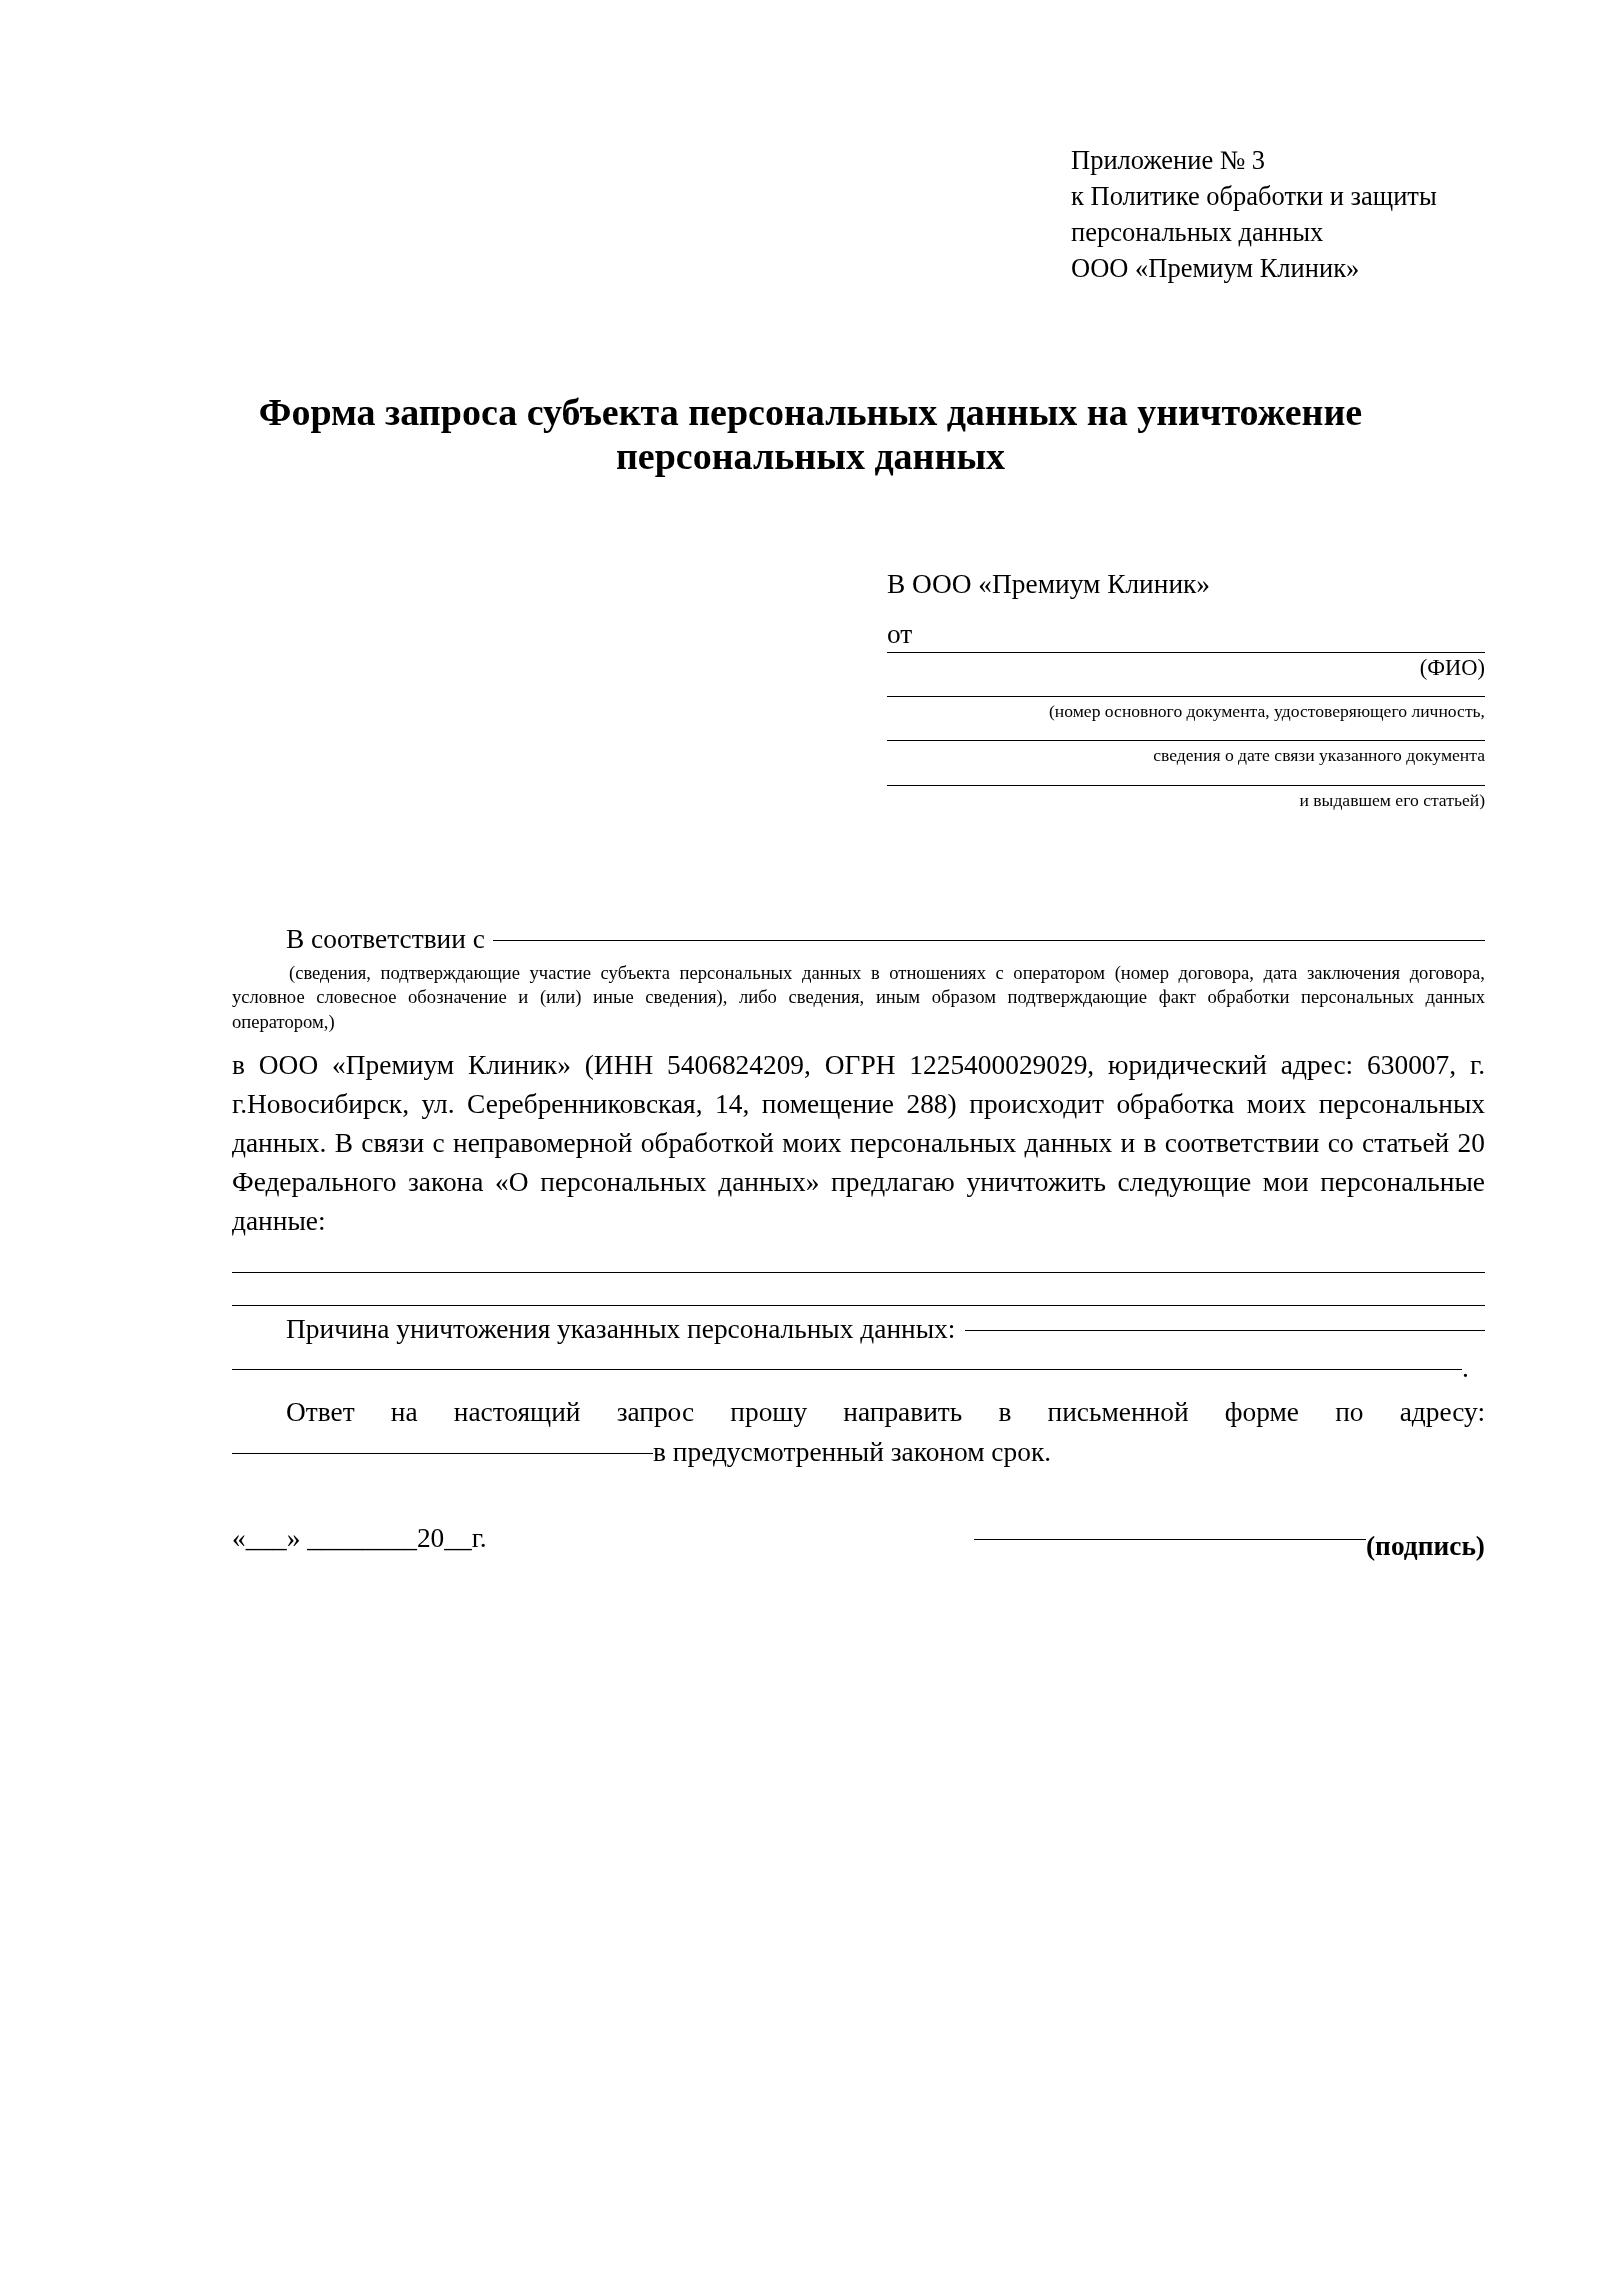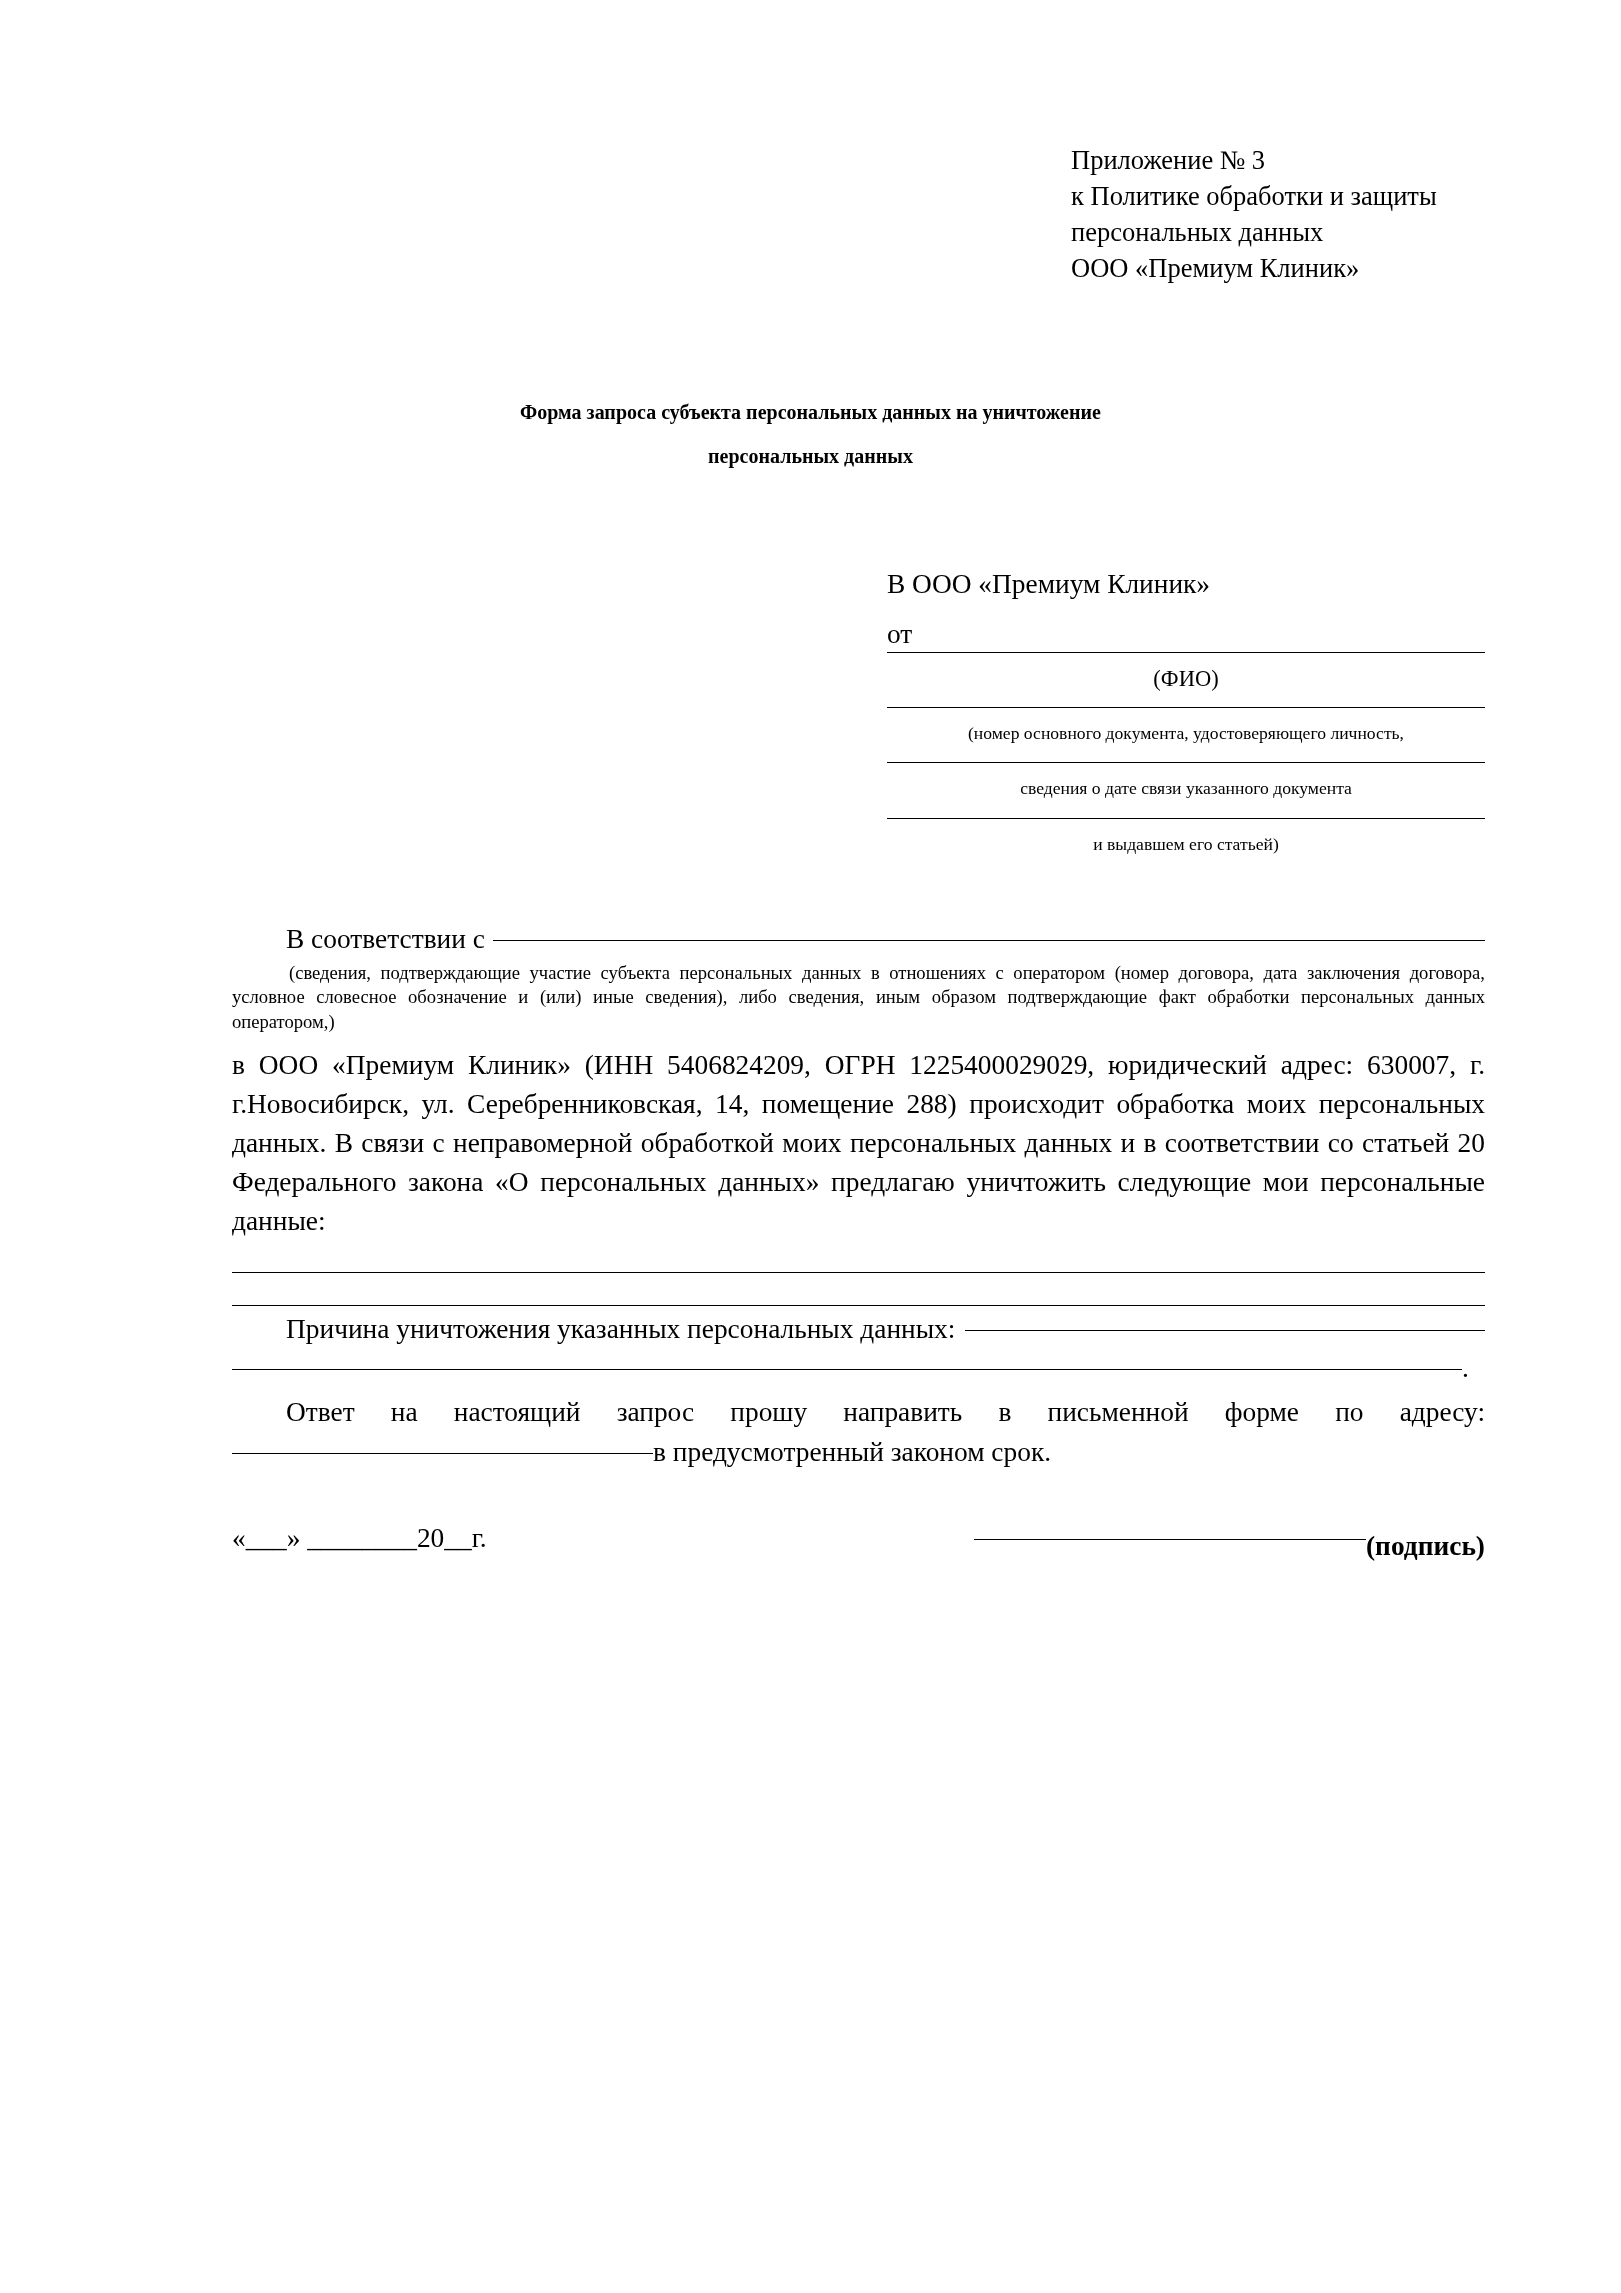--- a/index.html
+++ b/index.html
@@ -34,44 +34,44 @@
   .header-block div {
     white-space: nowrap;
   }
   
   .doc-title {
     position: absolute;
     left: 232px;
     top: 390px;
     width: 1157px;
     text-align: center;
-    font-size: 20px;
+    font-size: 38px;
     font-weight: bold;
     line-height: 44px;
   }
   
   .addressee {
     position: absolute;
     left: 887px;
     top: 567px;
     width: 598px;
     font-size: 27.4px;
     line-height: 35px;
   }
   .addressee .line1 { white-space: nowrap; }
   .addressee .ot { margin-top: 15px; }
   .rule {
     border-bottom: 1.5px solid #000;
     height: 0;
   }
   .field-cap {
-    text-align: center;
+    text-align: right;
     font-size: 17.6px;
     line-height: 23.5px;
-    margin-top: 14px;
+    margin-top: 3px;
   }
   .field-cap.big {
     font-size: 22.5px;
   }
   .gap-rule {
     margin-top: 16.7px;
   }
   
   .body-wrap {
     position: absolute;

